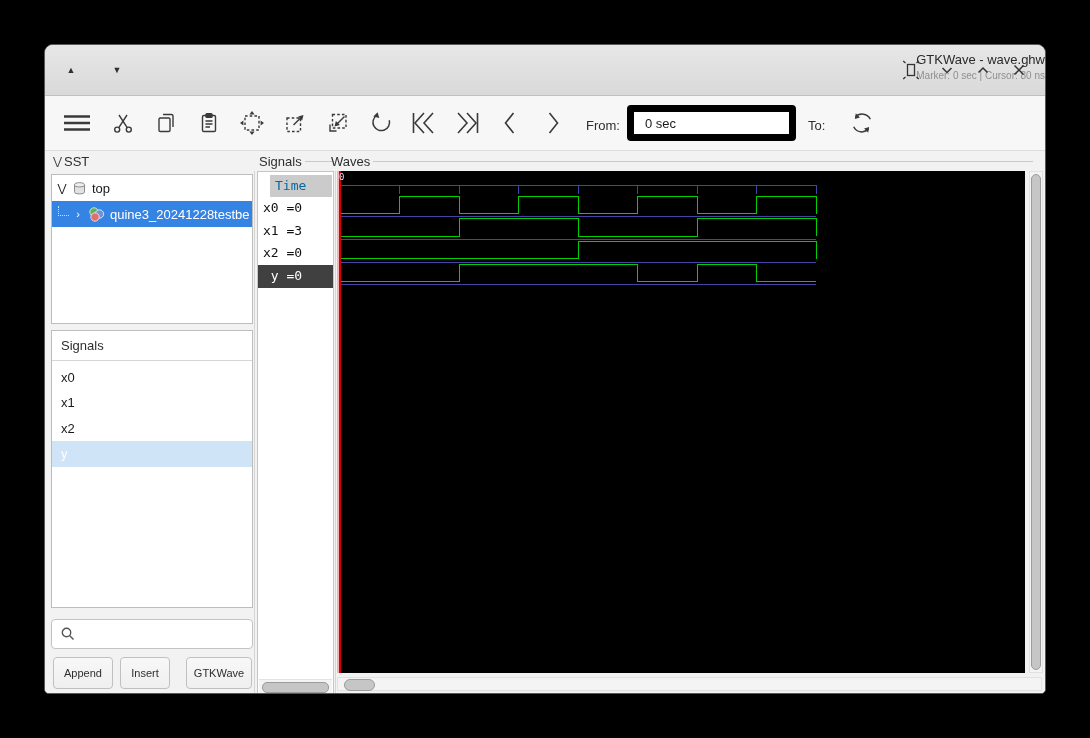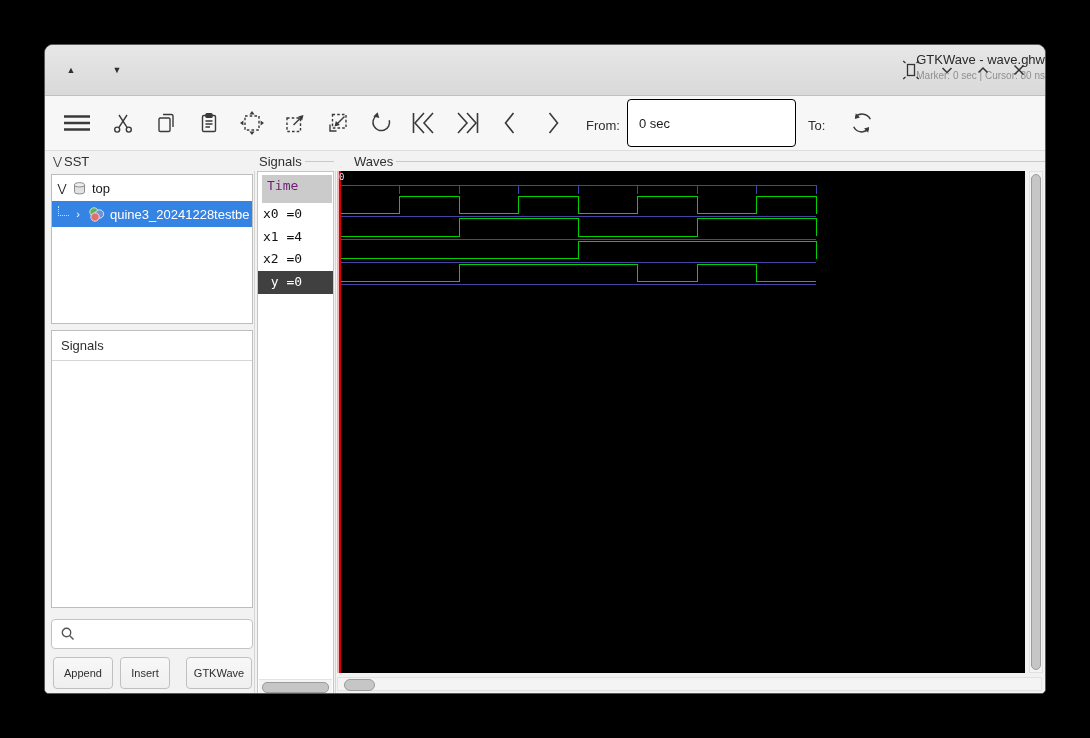--- a/index.html
+++ b/index.html
@@ -13,21 +13,21 @@
   .tb-sub{font-size:10px;color:#8f8f8f;line-height:15px}
   .tb-left{position:absolute;left:14px;top:0;height:50px;display:flex;align-items:center;gap:22px}
   .tb-right{position:absolute;right:14px;top:0;height:50px;display:flex;align-items:center;gap:12px}
   .tb-btn{width:24px;height:24px;display:flex;align-items:center;justify-content:center;color:#333}
   .tri{font-size:9px;color:#2f2f2f}
   
   .toolbar{height:54px;background:#f7f7f7;border-bottom:1px solid #dddddd;display:flex;align-items:center;padding-left:8px}
   .tbtn{width:43px;height:42px;display:flex;align-items:center;justify-content:center;border-radius:4px}
   .tbtn:first-child{width:48px}
   .tlabel{font-size:13px;color:#2e2e2e;margin:4px 7px 0 12px}
-  .tinput{box-sizing:border-box;width:169px;height:48px;border:1px solid #000000;border-radius:4px;background:#fff;
+  .tinput{box-sizing:border-box;width:169px;height:36px;border:7px solid #000000;border-radius:4px;background:#fff;
           padding:0 11px;font-size:13px;color:#1a1a1a;font-family:"Liberation Sans",sans-serif;outline:none}
   .tinput.to{width:167px}
   
   .content{position:relative;height:545px;background:#f2f2f2}
   .frame-label{position:absolute;top:2px;height:17px;display:flex;align-items:center;font-size:13px;color:#2e2e2e}
   .fline{flex:1;height:1px;background:#c9c9c9;margin-left:3px}
   .chev{font-size:11px;color:#444;margin-right:2px}
   .panelbox{position:absolute;background:#fff;border:1px solid #bdbdbd;box-sizing:border-box;overflow:hidden}
   
   .tree-row{height:26px;display:flex;align-items:center;font-size:13px;color:#1a1a1a;white-space:nowrap;overflow:hidden}
@@ -40,21 +40,21 @@
   .sig-item{height:25.4px;line-height:25.4px;padding-left:9px;font-size:13px;color:#1a1a1a}
   .sig-item.sel{background:#cfe4f7;color:#fff}
   
   .search{position:absolute;left:6px;top:468px;width:202px;height:30px;box-sizing:border-box;background:#fff;
           border:1px solid #c3c3c3;border-radius:4px;display:flex;align-items:center;padding-left:8px}
   .btn{position:absolute;top:506px;height:32px;box-sizing:border-box;background:linear-gradient(#f8f8f8,#efefef);
        border:1px solid #c0c0c0;border-radius:4px;font-size:11px;color:#2e2e2e;display:flex;align-items:center;justify-content:center}
   
   .valcol{position:absolute;left:212px;top:20px;width:77px;height:524px;background:#fff;border:1px solid #c5c5c5;box-sizing:border-box}
   .mono{font-family:"DejaVu Sans Mono",monospace}
-  .time-head{height:28px;line-height:22px;background:#cbcbcb;color:#701a75;font-size:13px;padding-left:5px;margin:3px 1px 0 4px}
+  .time-head{height:22px;line-height:22px;background:#cbcbcb;color:#0369a1;font-size:13px;padding-left:5px;margin:3px 1px 0 12px}
   .vrow{height:22.7px;line-height:22.7px;font-size:13px;color:#111;padding-left:5px;white-space:pre}
   .vrow.sel{background:#404040;color:#fff}
   .splitter{position:absolute;top:20px;width:3px;height:524px;background:transparent;border-left:1px solid #d6d6d6}
   
   .wavepanel{position:absolute;left:292px;top:20px;width:706px;height:522px}
   .wavecanvas{position:absolute;left:0;top:0;width:688px;height:502px;background:#000}
   .vsb{position:absolute;left:692px;top:0;width:14px;height:502px;background:#f4f4f4;border:1px solid #e1e1e1;box-sizing:border-box}
   .vsb .thumb{position:absolute;left:1px;right:1px;top:2px;bottom:2px;background:#c6c6c6;border:1px solid #9c9c9c;border-radius:6px}
   .hsb{position:absolute;left:0;top:506px;width:705px;height:14px;background:#f4f4f4;border:1px solid #e1e1e1;box-sizing:border-box}
   .hsb .thumb{position:absolute;top:1px;height:10px;background:#c6c6c6;border:1px solid #9c9c9c;border-radius:6px}
@@ -199,21 +199,21 @@
   <div class="content">
 
     <div class="frame-label" style="left:8px;width:60px">
       <span class="chev">⋁</span>
       <span>SST</span>
     </div>
     <div class="frame-label" style="left:214px;width:75px">
       <span>Signals</span>
         <span class="fline"></span>
     </div>
-    <div class="frame-label" style="left:309px;width:702px">
+    <div class="frame-label" style="left:286px;width:702px">
       <span>Waves</span>
         <span class="fline"></span>
     </div>
 
     <div class="panelbox" style="left:6px;top:23px;width:202px;height:150px">
       <div class="tree-row">
         <span class="exp" style="margin-left:3px">⋁</span>
         <span class="tree-ico">
           <svg class="ic" width="15" height="15" viewBox="0 0 15 15">
             <path d="M2.5 3.8 v7 a5 2.1 0 0 0 10 0 v-7" fill="#e2e2e2" stroke="#8a8a8a"></path>
@@ -231,20 +231,26 @@
             <circle cx="11.5" cy="8" r="4.2" fill="#6f93d6" stroke="#eef2fa" stroke-width="0.8"></circle>
             <circle cx="7" cy="11" r="4.2" fill="#e07070" stroke="#faeeee" stroke-width="0.8"></circle>
           </svg>
         </span>
         <span>quine3_20241228testbe</span>
       </div>
     </div>
 
     <div class="panelbox" style="left:6px;top:179px;width:202px;height:278px">
       <div class="sig-head">Signals</div>
+      <div style="padding-top:4px">
+          <div class="sig-item">x0</div>
+          <div class="sig-item">x1</div>
+          <div class="sig-item">x2</div>
+          <div class="sig-item sel">y</div>
+        </div>
     </div>
 
     <div class="search">
       <svg class="ic" width="16" height="16" viewBox="0 0 16 16" fill="none" stroke="#555" stroke-width="1.4">
         <circle cx="6.5" cy="6.5" r="4.2"></circle>
           <path d="M9.8 9.8 13.5 13.5"></path>
       </svg>
     </div>
 
     <div class="btn" style="left:8px;width:60px">
@@ -256,21 +262,21 @@
     <div class="btn" style="left:141px;width:66px">
         <span>GTKWave</span>
       </div>
 
     <div class="splitter" style="left:209px"></div>
 
     <div class="valcol mono">
       <div class="time-head">Time</div>
       <div>
           <div class="vrow">x0 =0</div>
-          <div class="vrow">x1 =4</div>
+          <div class="vrow">x1 =3</div>
           <div class="vrow">x2 =0</div>
           <div class="vrow sel"> y =0</div>
         </div>
       <div class="colsb">
           <div class="thumb"></div>
         </div>
     </div>
 
     <div class="splitter" style="left:289.5px"></div>
 

